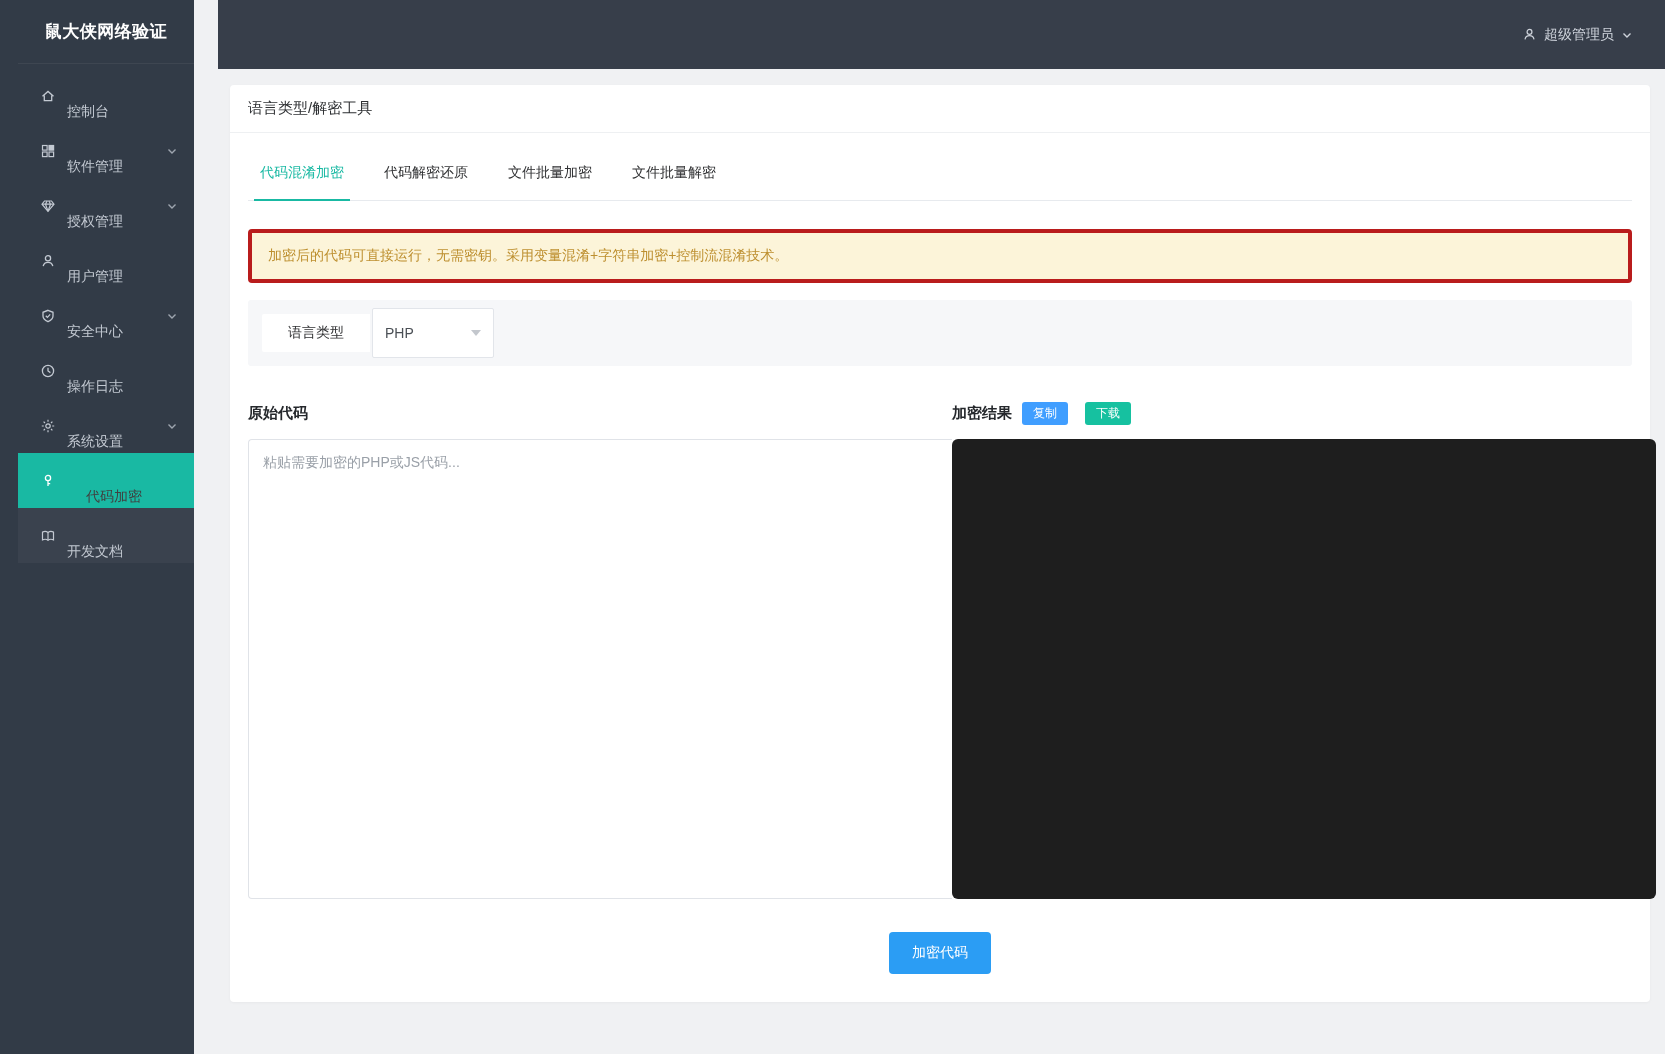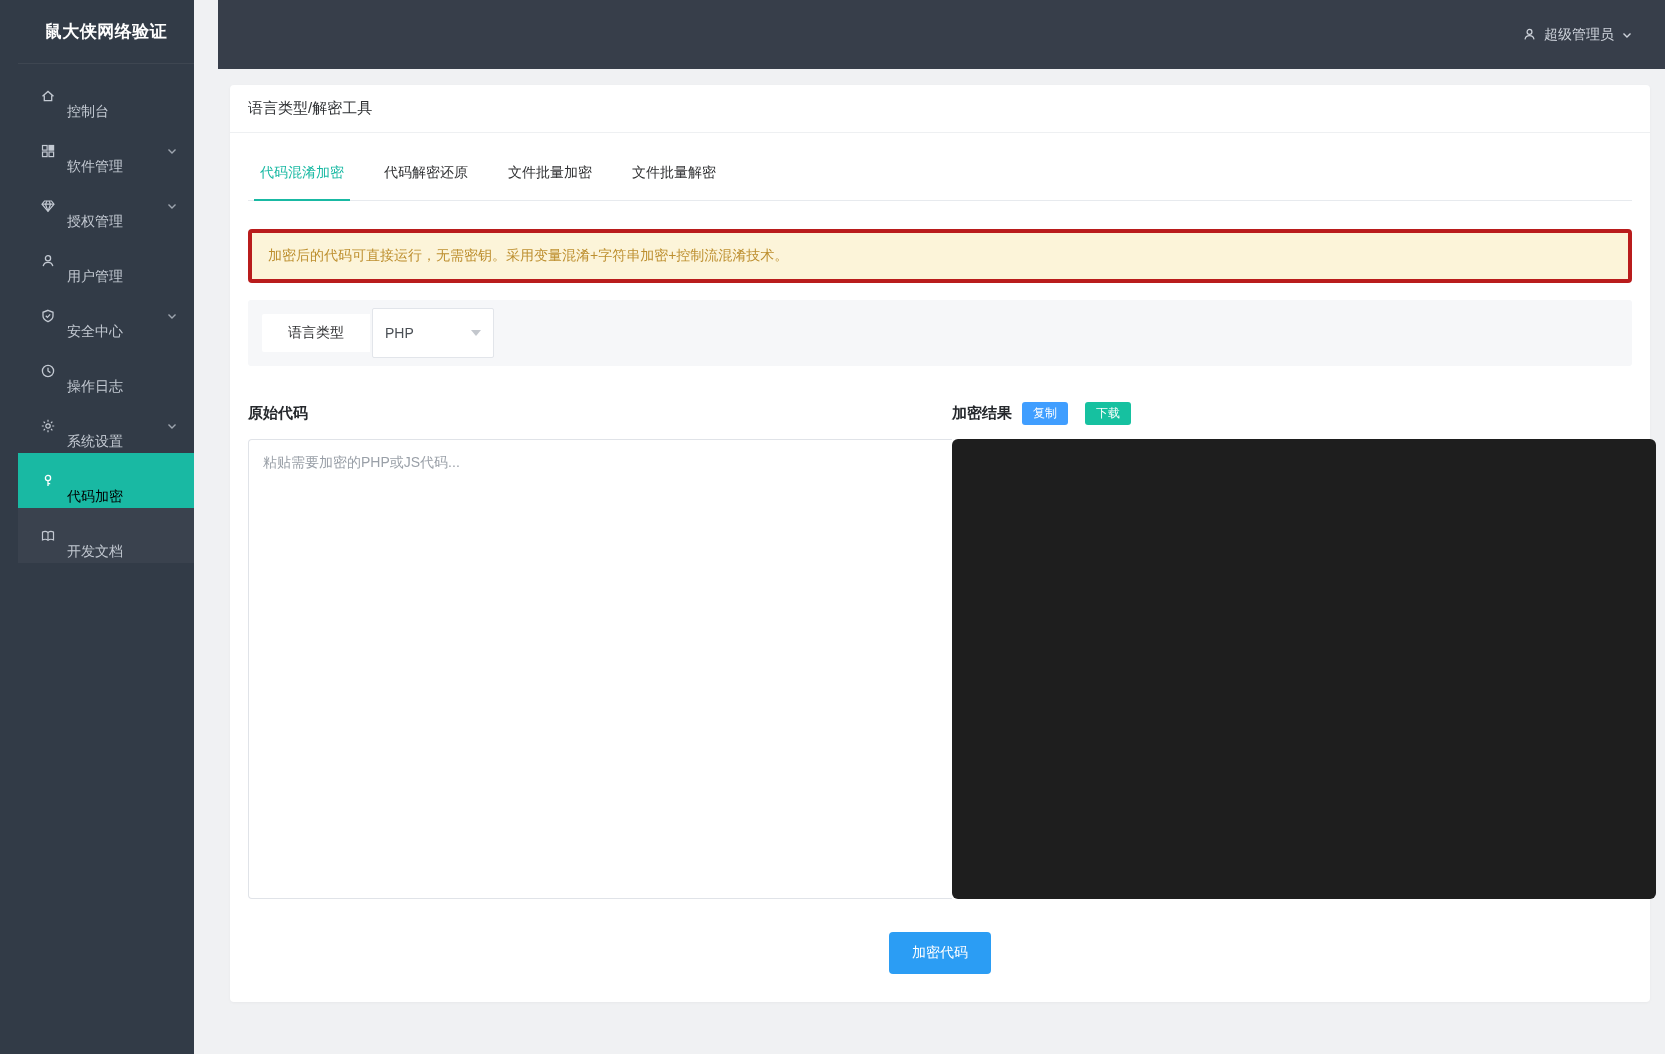--- a/index.html
+++ b/index.html
@@ -12,21 +12,21 @@
   .brand { height:64px; display:flex; align-items:center; justify-content:center;
     color:#ffffff; font-size:17px; font-weight:bold; letter-spacing:.5px;
     border-bottom:1px solid rgba(255,255,255,.06); }
   .menu { padding-top:4px; }
   .menu-item { height:55px; display:flex; align-items:center; padding:0 16px 0 22px;
     color:#c3c9d2; font-size:14px; cursor:pointer; }
   .menu-item .mi-icon { width:16px; height:16px; margin-right:11px; flex:0 0 16px;
     display:flex; align-items:center; }
   .menu-item .mi-label { flex:1;margin-top:33px; }
   .menu-item .mi-caret { width:12px; height:12px; opacity:.75; }
-  .menu-item.active { background:#19b9a3; color:#000000; }
+  .menu-item.active { background:#19b9a3; color:#404040;gap:19px; }
   .menu-item.tinted { background:#3a424e; }
   svg.ic { display:block; }
 
   
   .topbar { position:absolute; left:218px; top:0; right:0; height:69px;
     background:#373e4a; display:flex; align-items:center; justify-content:flex-end;
     padding-right:32px; }
   .user-chip { display:flex; align-items:center; gap:7px; color:#ced3db;
     font-size:14px; cursor:pointer; }
 

